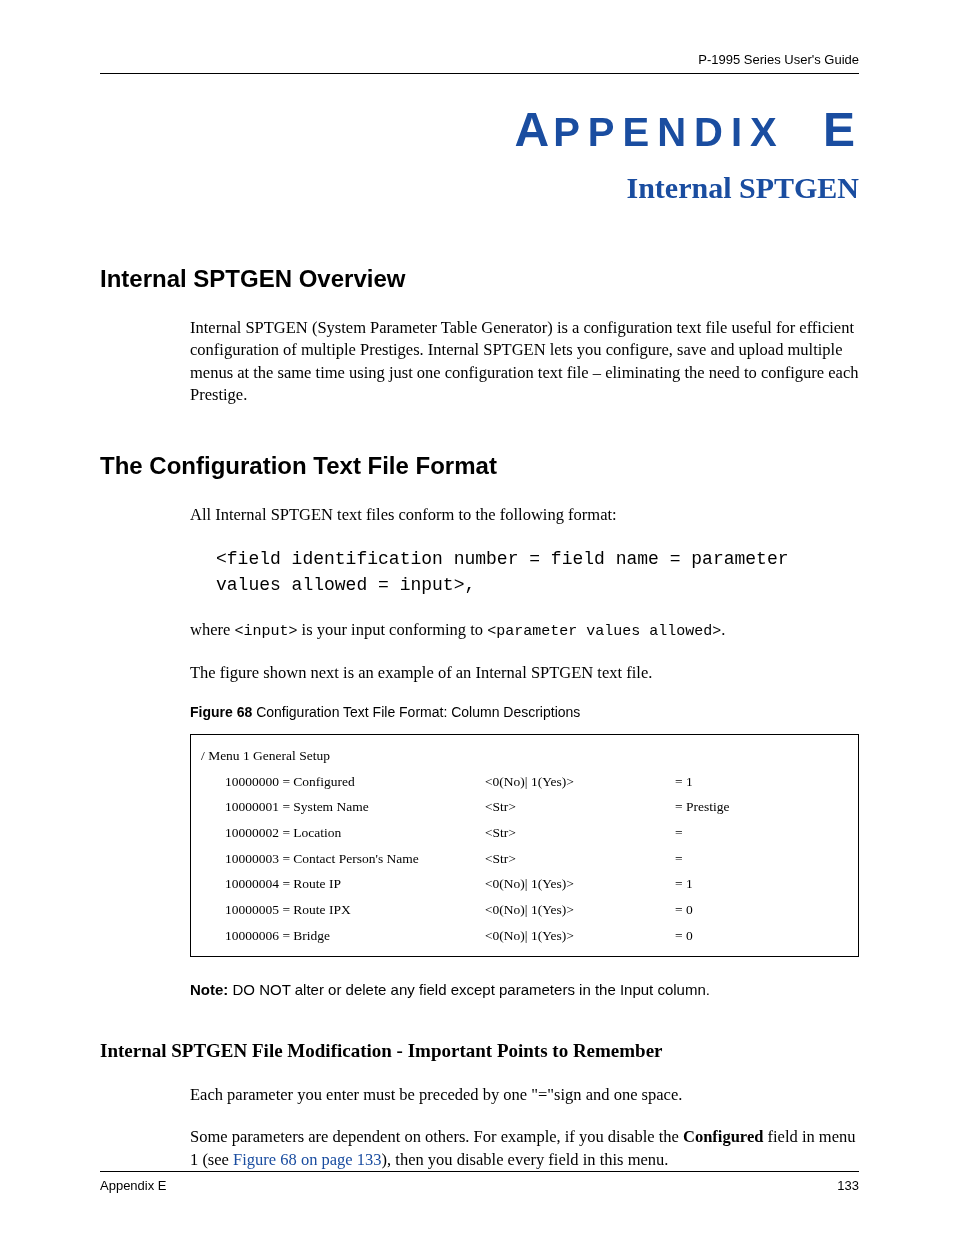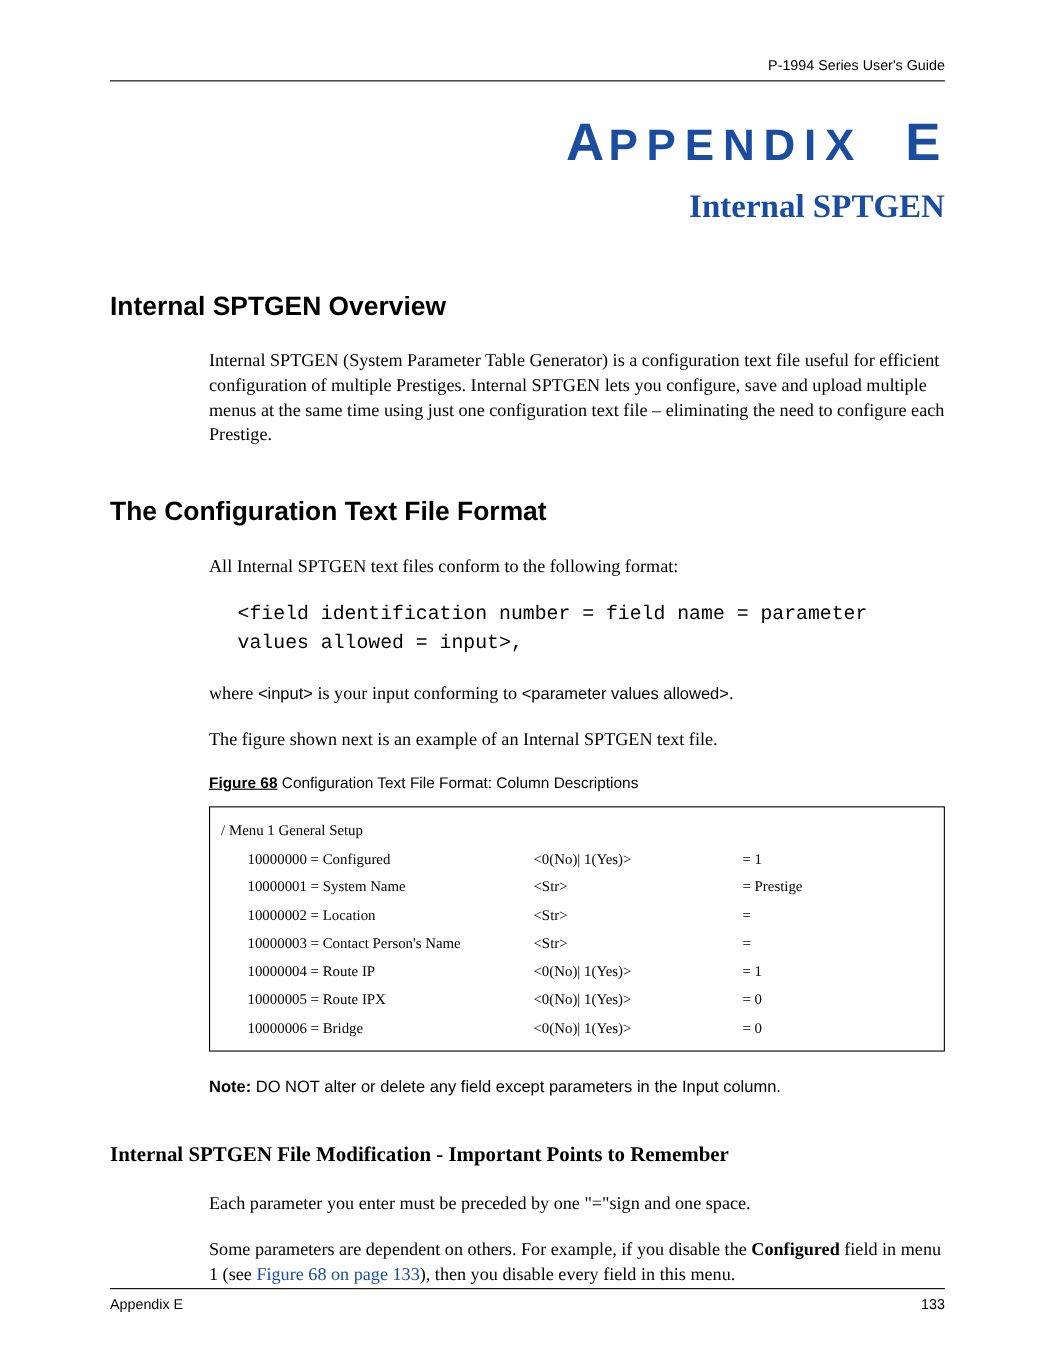--- a/index.html
+++ b/index.html
@@ -61,31 +61,30 @@
   }
   .code-indent {
     margin-left: 116px;
     font-family: "Courier New", Courier, monospace;
     font-size: 18px;
     line-height: 1.45;
     margin-bottom: 20px;
     white-space: pre-wrap;
   }
   .mono {
-    font-family: Liberation Sans, sans-serif;
+    font-family: Liberation Mono, monospace;
     font-size: 15px;
   }
   .figure-caption {
     font-family: Arial, Helvetica, sans-serif;
     font-size: 14px;
     margin-bottom: 14px;
   }
   .figure-caption .figlabel {
     font-weight: bold;
-    text-decoration: underline;
   }
   .code-box {
     border: 1px solid #000;
     font-family: Liberation Serif, serif;
     font-size: 13.5px;
     padding: 8px 10px 8px 10px;
     margin-bottom: 24px;
     line-height: 1.9;
   }
   .code-row { display: flex; margin-left: 24px; }
@@ -120,21 +119,21 @@
     display: flex;
     justify-content: space-between;
     font-family: Arial, Helvetica, sans-serif;
     font-size: 13px;
   }
   .section-gap { margin-bottom: 46px; }
 </style>
 </head>
 <body>
 
-<div class="header-right">P-1994 Series User's Guide</div>
+<div class="header-right">P-1995 Series User's Guide</div>
 <hr class="hr-top">
 
 <div class="appendix-title">
   <span class="big">A</span><span>PPENDIX</span>&nbsp;&nbsp;<span class="big">E</span>
 </div>
 <div class="appendix-subtitle">Internal SPTGEN</div>
 
 <h2 class="section">Internal SPTGEN Overview</h2>
 <div class="body-indent section-gap">
   <p class="body">Internal SPTGEN (System Parameter Table Generator) is a configuration text file useful for efficient configuration of multiple Prestiges. Internal SPTGEN lets you configure, save and upload multiple menus at the same time using just one configuration text file – eliminating the need to configure each Prestige.</p>

